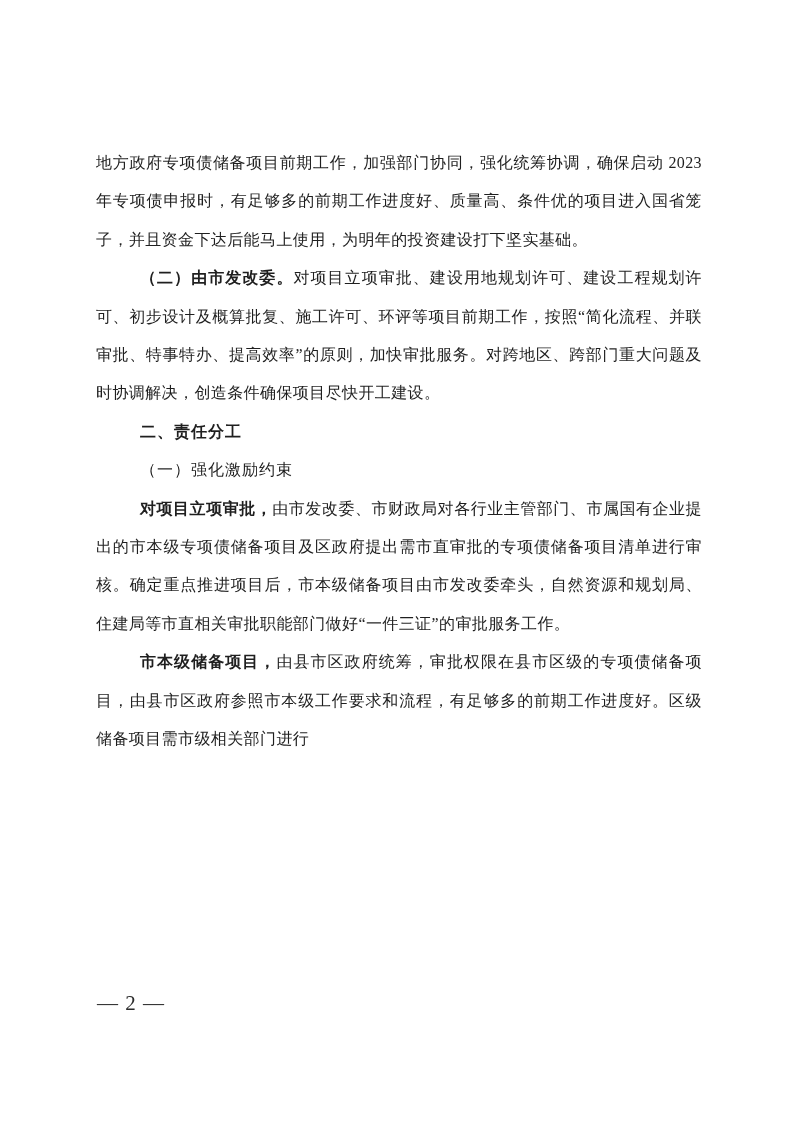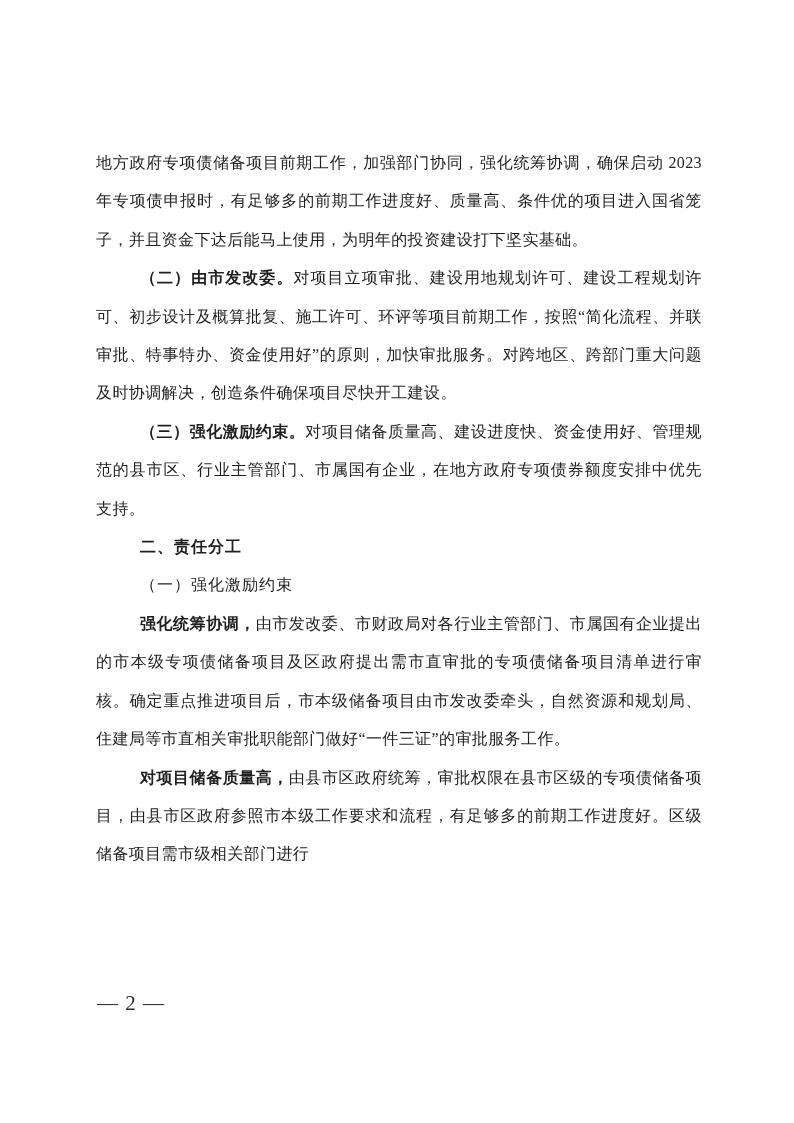--- a/index.html
+++ b/index.html
@@ -57,29 +57,28 @@
 </style>
 </head>
 <body>
 
 <div class="page">
 
   <div class="doc-body">
 
     <p><span>地方政府专项债储备项目前期工作，加强部门协同，强化统筹协调，确保启动 2023 年专项债申报时，有足够多的前期工作进度好、质量高、条件优的项目进入国省笼子，并且资金下达后能马上使用，为明年的投资建设打下坚实基础。</span></p>
 
-    <p class="indent"><span class="lead-bold">（二）由市发改委。</span><span>对项目立项审批、建设用地规划许可、建设工程规划许可、初步设计及概算批复、施工许可、环评等项目前期工作，按照“简化流程、并联审批、特事特办、资金使用好”的原则，加快审批服务。对跨地区、跨部门重大问题及时协调解决，创造条件确保项目尽快开工建设。</span></p>
+    <p class="indent"><span class="lead-bold">（二）由市发改委。</span><span>对项目立项审批、建设用地规划许可、建设工程规划许可、初步设计及概算批复、施工许可、环评等项目前期工作，按照“简化流程、并联审批、特事特办、提高效率”的原则，加快审批服务。对跨地区、跨部门重大问题及时协调解决，创造条件确保项目尽快开工建设。</span></p>
 
-    <p class="indent"><span class="lead-bold">（三）强化激励约束。</span><span>对项目储备质量高、建设进度快、资金使用好、管理规范的县市区、行业主管部门、市属国有企业，在地方政府专项债券额度安排中优先支持。</span></p>
 
     <p class="indent section-heading">二、责任分工</p>
 
     <p class="indent subsection-heading">（一）强化激励约束</p>
 
-    <p class="indent"><span class="lead-bold">强化统筹协调，</span><span>由市发改委、市财政局对各行业主管部门、市属国有企业提出的市本级专项债储备项目及区政府提出需市直审批的专项债储备项目清单进行审核。确定重点推进项目后，市本级储备项目由市发改委牵头，自然资源和规划局、住建局等市直相关审批职能部门做好“一件三证”的审批服务工作。</span></p>
+    <p class="indent"><span class="lead-bold">对项目立项审批，</span><span>由市发改委、市财政局对各行业主管部门、市属国有企业提出的市本级专项债储备项目及区政府提出需市直审批的专项债储备项目清单进行审核。确定重点推进项目后，市本级储备项目由市发改委牵头，自然资源和规划局、住建局等市直相关审批职能部门做好“一件三证”的审批服务工作。</span></p>
 
-    <p class="indent"><span class="lead-bold">对项目储备质量高，</span><span>由县市区政府统筹，审批权限在县市区级的专项债储备项目，由县市区政府参照市本级工作要求和流程，有足够多的前期工作进度好。区级储备项目需市级相关部门进行</span></p>
+    <p class="indent"><span class="lead-bold">市本级储备项目，</span><span>由县市区政府统筹，审批权限在县市区级的专项债储备项目，由县市区政府参照市本级工作要求和流程，有足够多的前期工作进度好。区级储备项目需市级相关部门进行</span></p>
 
   </div>
 
   <div class="page-number">— 2 —</div>
 
 </div>
 
 </body></html>

